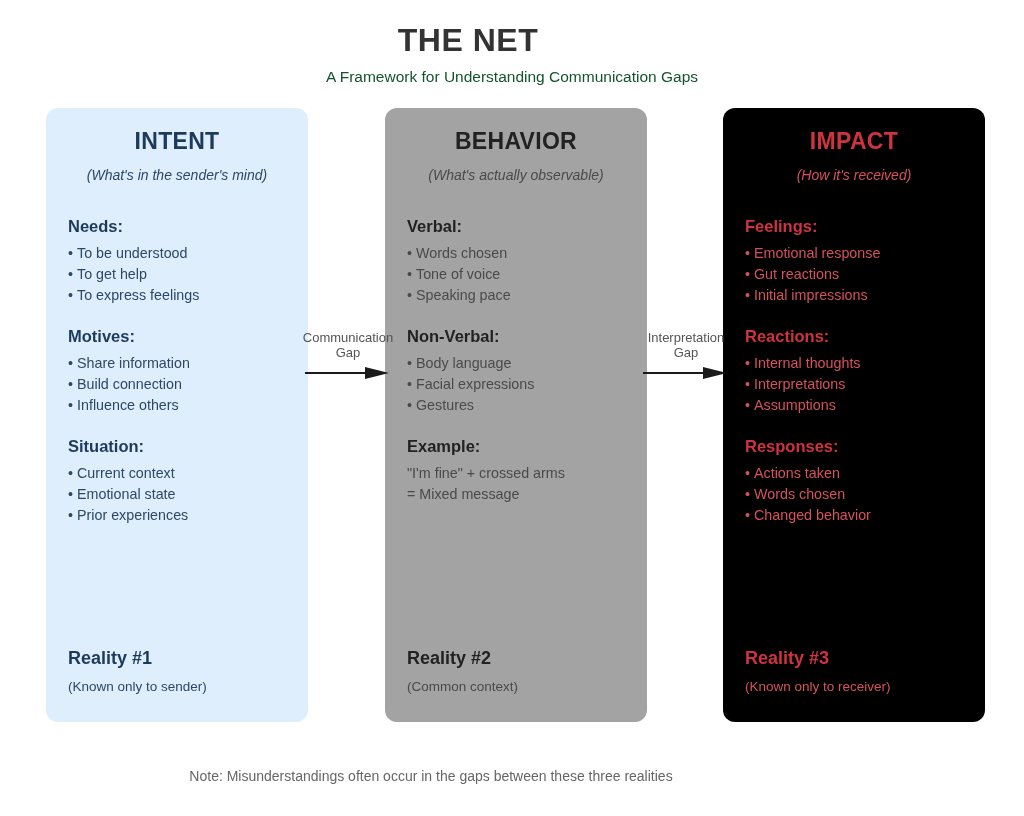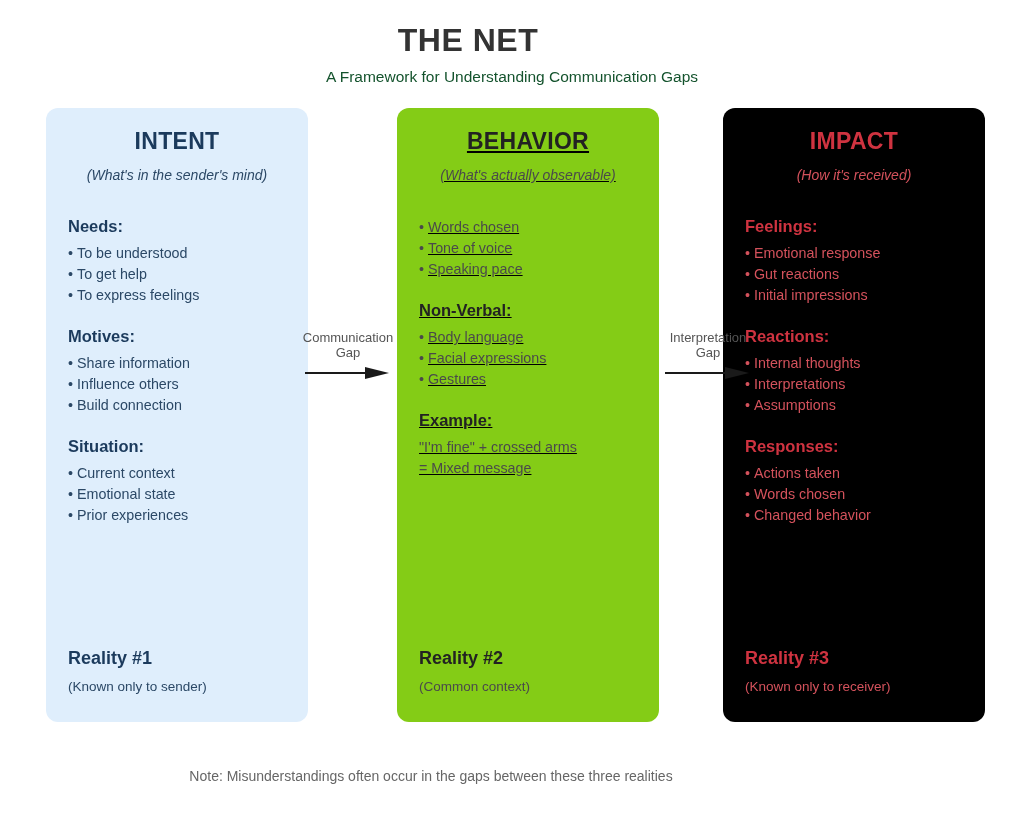--- a/index.html
+++ b/index.html
@@ -42,21 +42,21 @@
   .column {
     position: absolute;
     top: 108px;
     width: 262px;
     height: 614px;
     border-radius: 12px;
     box-sizing: border-box;
     padding: 20px 22px 0 22px;
   }
   #column-intent   { left: 46px;  background: #dfeefc; }
-  #column-behavior { left: 397px; background: #84cc16; text-decoration: underline; }
+  #column-behavior { left: 385px; background: #a3a3a3; }
   #column-impact   { left: 723px; background: #000000; }
 
   .col-title {
     text-align: center;
     font-size: 23px;
     font-weight: bold;
     letter-spacing: 0.3px;
     margin: 0 0 12px 0;
   }
   .col-subtitle {
@@ -130,21 +130,21 @@
 
   
   .gap {
     position: absolute;
     width: 120px;
     top: 330px;
     text-align: center;
     pointer-events: none;
   }
   #gap-communication { left: 288px; }
-  #gap-interpretation { left: 648px; }
+  #gap-interpretation { left: 626px; }
   .gap-label {
     font-size: 13px;
     color: #555555;
     line-height: 15px;
     white-space: nowrap;
   }
   .gap-arrow {
     display: block;
     margin: 6px auto 0 auto;
   }
@@ -173,42 +173,43 @@
   <div class="group">
     <div class="group-title">Needs:</div>
     <div class="bullet">To be understood</div>
     <div class="bullet">To get help</div>
     <div class="bullet">To express feelings</div>
   </div>
 
   <div class="group">
     <div class="group-title">Motives:</div>
     <div class="bullet">Share information</div>
+    <div class="bullet">Build connection</div>
     <div class="bullet">Influence others</div>
-    <div class="bullet">Build connection</div>
   </div>
 
   <div class="group">
     <div class="group-title">Situation:</div>
     <div class="bullet">Current context</div>
     <div class="bullet">Emotional state</div>
     <div class="bullet">Prior experiences</div>
   </div>
 
   <div class="reality">
     <div class="reality-title">Reality #1</div>
     <div class="reality-sub">(Known only to sender)</div>
   </div>
 </div>
 
 <div class="column" id="column-behavior">
   <div class="col-title">BEHAVIOR</div>
   <div class="col-subtitle">(What's actually observable)</div>
 
   <div class="group">
+    <div class="group-title">Verbal:</div>
     <div class="bullet">Words chosen</div>
     <div class="bullet">Tone of voice</div>
     <div class="bullet">Speaking pace</div>
   </div>
 
   <div class="group">
     <div class="group-title">Non-Verbal:</div>
     <div class="bullet">Body language</div>
     <div class="bullet">Facial expressions</div>
     <div class="bullet">Gestures</div>

